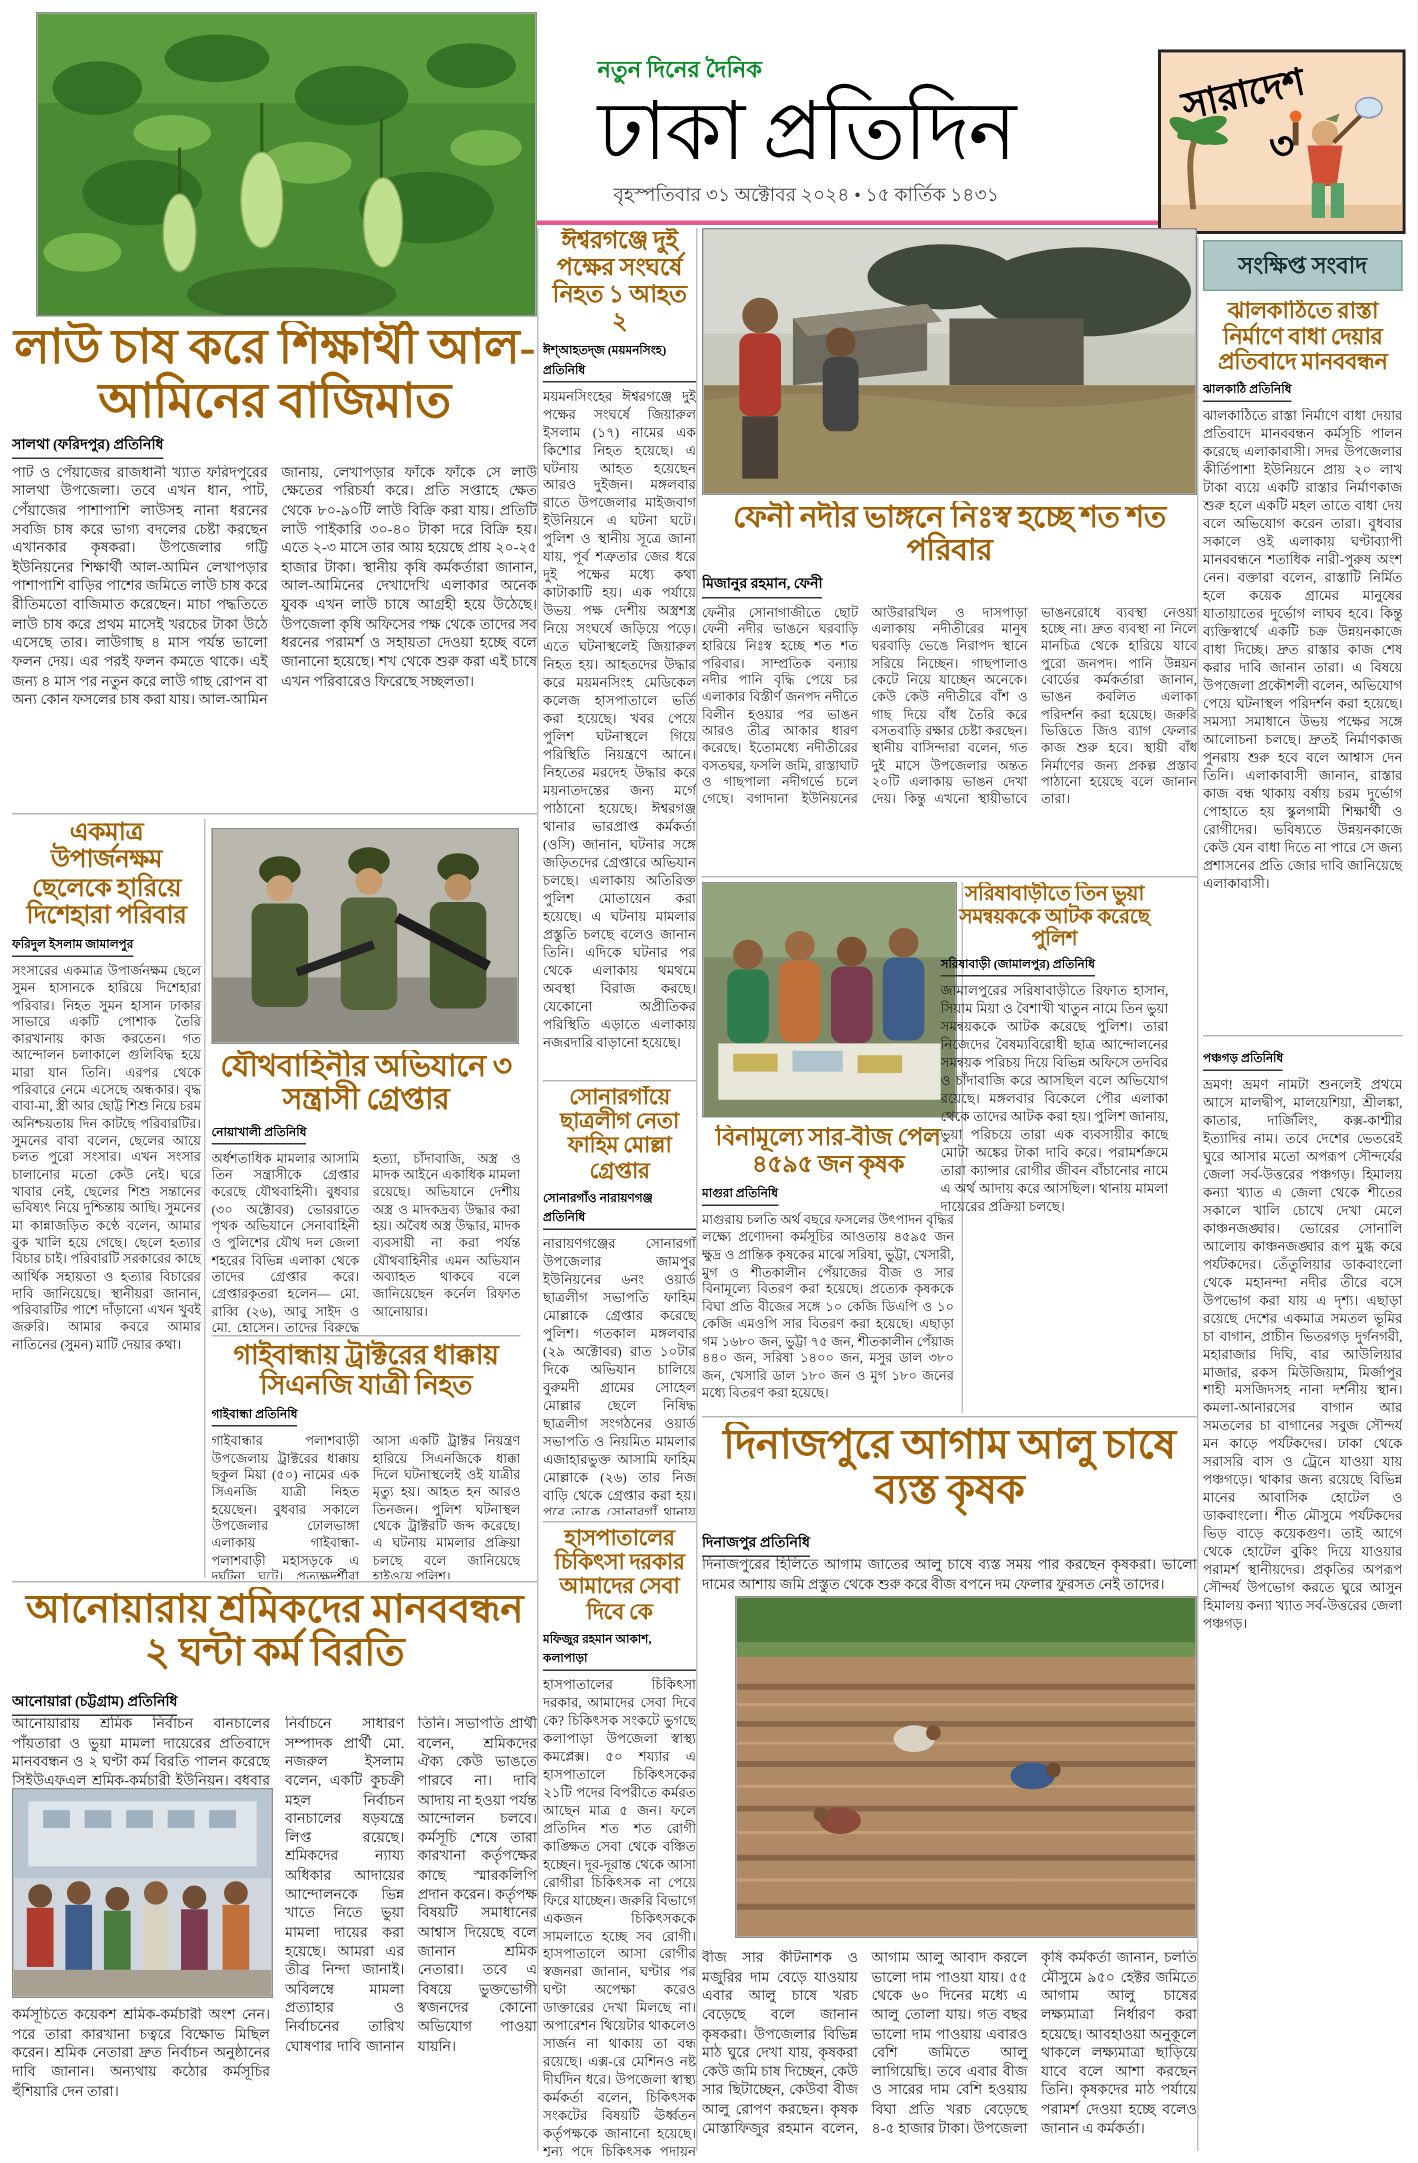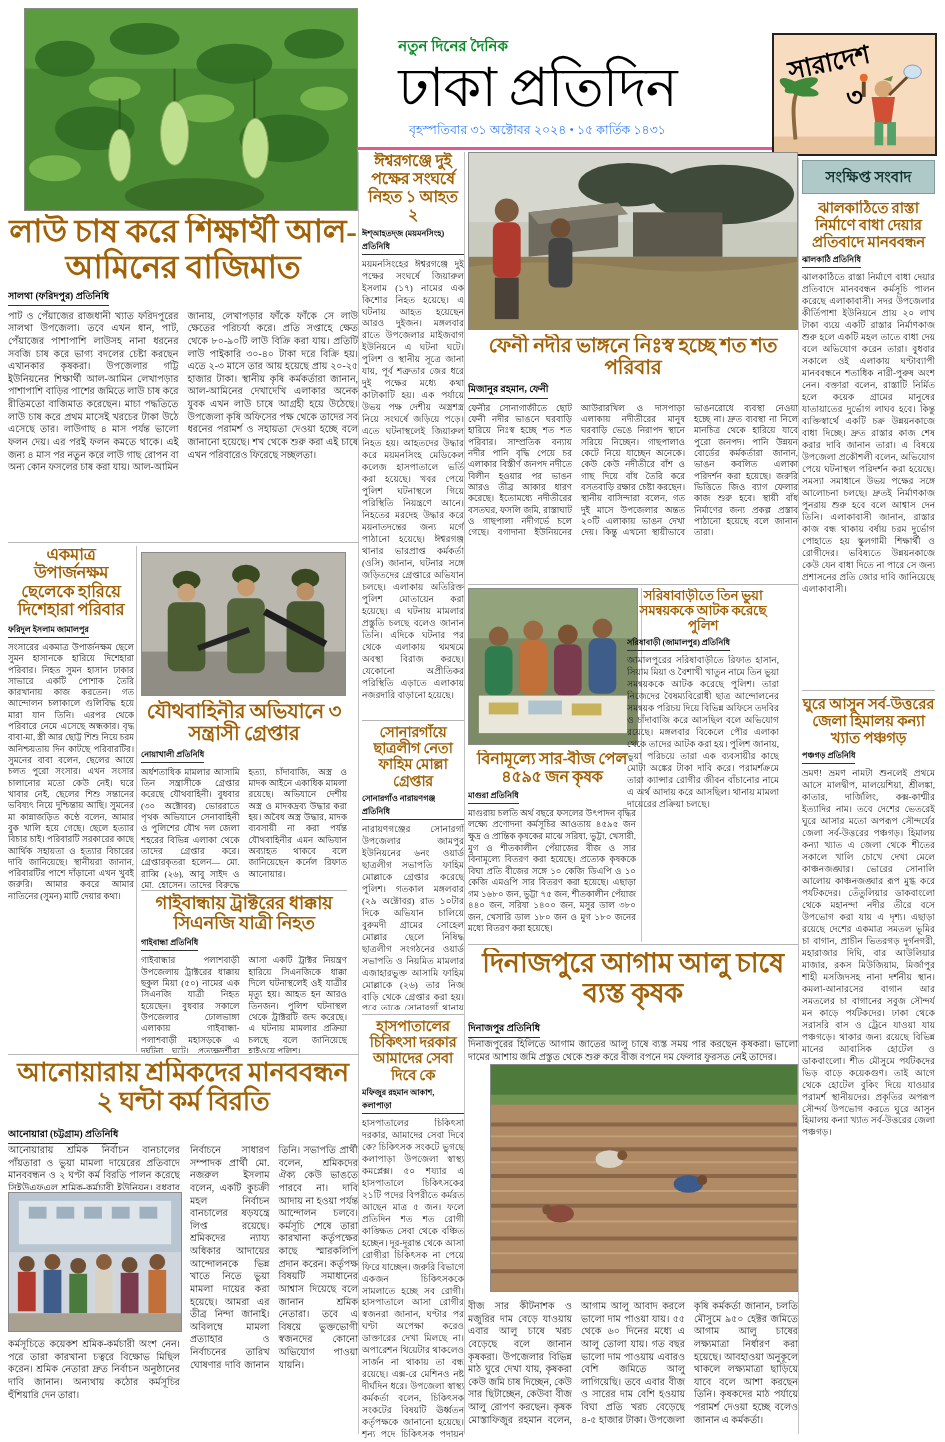--- a/index.html
+++ b/index.html
@@ -17,21 +17,21 @@
   .vrule{position:absolute;width:1px;background:#c2c2c2}
   .hrule{position:absolute;height:1px;background:#b5b5b5}
   .photo{position:absolute;border:1px solid #8a8a8a;background:#ddd;overflow:hidden}
   .photo svg{display:block;width:100%;height:100%}
 
   
   #masthead{position:absolute;left:295px;top:34px;width:485px;text-align:center;overflow:hidden}
   #mast-inner{display:inline-block;text-align:left}
   #tagline{color:#0a8c28;font-size:15px;font-weight:700;margin-bottom:2px}
   #title{font-size:54px;font-weight:400;line-height:1.02;color:#000;letter-spacing:-1px}
-  #dateline{font-size:12.5px;color:#3b82f6;margin-top:5px;text-align:center}
+  #dateline{font-size:12.5px;color:#404040;margin-top:5px;text-align:center}
   #pinkrule{position:absolute;left:75px;top:147px;width:720px;height:3px;background:#e8568e}
 
   
   #corner{position:absolute;left:772px;top:33px;width:165px;height:123px;background:#f8dcc0;border:2px solid #222;overflow:hidden}
   #corner svg{position:absolute;inset:0;width:100%;height:100%}
   #corner-title{position:absolute;top:8px;left:14px;font-size:25px;font-weight:800;color:#000;transform:rotate(-12deg)}
   #corner-num{position:absolute;top:42px;left:72px;font-size:26px;font-weight:800;color:#000}
 
   
   #brief-header{position:absolute;left:802px;top:160px;width:133px;height:34px;background:#aec9c7;border:1px solid #7f9c9a;color:#12302e;font-size:15px;font-weight:700;display:flex;align-items:center;justify-content:center}
@@ -313,18 +313,17 @@
 
   <div id="brief-header">সংক্ষিপ্ত সংবাদ</div>
 
   <section class="article" style="left:802px;top:200px;width:133px;height:488px">
     <h2 class="hl" style="font-size:15px">ঝালকাঠিতে রাস্তা নির্মাণে বাধা দেয়ার প্রতিবাদে মানববন্ধন</h2>
     <div class="byline sm">ঝালকাঠি প্রতিনিধি</div>
     <div class="body" style="font-size:9px">ঝালকাঠিতে রাস্তা নির্মাণে বাধা দেয়ার প্রতিবাদে মানববন্ধন কর্মসূচি পালন করেছে এলাকাবাসী। সদর উপজেলার কীর্তিপাশা ইউনিয়নে প্রায় ২০ লাখ টাকা ব্যয়ে একটি রাস্তার নির্মাণকাজ শুরু হলে একটি মহল তাতে বাধা দেয় বলে অভিযোগ করেন তারা। বুধবার সকালে ওই এলাকায় ঘণ্টাব্যাপী মানববন্ধনে শতাধিক নারী-পুরুষ অংশ নেন। বক্তারা বলেন, রাস্তাটি নির্মিত হলে কয়েক গ্রামের মানুষের যাতায়াতের দুর্ভোগ লাঘব হবে। কিন্তু ব্যক্তিস্বার্থে একটি চক্র উন্নয়নকাজে বাধা দিচ্ছে। দ্রুত রাস্তার কাজ শেষ করার দাবি জানান তারা। এ বিষয়ে উপজেলা প্রকৌশলী বলেন, অভিযোগ পেয়ে ঘটনাস্থল পরিদর্শন করা হয়েছে। সমস্যা সমাধানে উভয় পক্ষের সঙ্গে আলোচনা চলছে। দ্রুতই নির্মাণকাজ পুনরায় শুরু হবে বলে আশ্বাস দেন তিনি। এলাকাবাসী জানান, রাস্তার কাজ বন্ধ থাকায় বর্ষায় চরম দুর্ভোগ পোহাতে হয় স্কুলগামী শিক্ষার্থী ও রোগীদের। ভবিষ্যতে উন্নয়নকাজে কেউ যেন বাধা দিতে না পারে সে জন্য প্রশাসনের প্রতি জোর দাবি জানিয়েছে এলাকাবাসী।</div>
   </section>
 
   <section class="article" style="left:802px;top:696px;width:133px;height:740px">
-    <h2 class="hl" style="font-size:15px">ঘুরে আসুন সর্ব-উত্তরের জেলা হিমালয় কন্যা খ্যাত পঞ্চগড়</h2>
     <div class="byline sm">পঞ্চগড় প্রতিনিধি</div>
     <div class="body" style="font-size:9px">ভ্রমণ! ভ্রমণ নামটা শুনলেই প্রথমে আসে মালদ্বীপ, মালয়েশিয়া, শ্রীলঙ্কা, কাতার, দার্জিলিং, কক্স-কাশ্মীর ইত্যাদির নাম। তবে দেশের ভেতরেই ঘুরে আসার মতো অপরূপ সৌন্দর্যের জেলা সর্ব-উত্তরের পঞ্চগড়। হিমালয় কন্যা খ্যাত এ জেলা থেকে শীতের সকালে খালি চোখে দেখা মেলে কাঞ্চনজঙ্ঘার। ভোরের সোনালি আলোয় কাঞ্চনজঙ্ঘার রূপ মুগ্ধ করে পর্যটকদের। তেঁতুলিয়ার ডাকবাংলো থেকে মহানন্দা নদীর তীরে বসে উপভোগ করা যায় এ দৃশ্য। এছাড়া রয়েছে দেশের একমাত্র সমতল ভূমির চা বাগান, প্রাচীন ভিতরগড় দুর্গনগরী, মহারাজার দিঘি, বার আউলিয়ার মাজার, রকস মিউজিয়াম, মির্জাপুর শাহী মসজিদসহ নানা দর্শনীয় স্থান। কমলা-আনারসের বাগান আর সমতলের চা বাগানের সবুজ সৌন্দর্য মন কাড়ে পর্যটকদের। ঢাকা থেকে সরাসরি বাস ও ট্রেনে যাওয়া যায় পঞ্চগড়ে। থাকার জন্য রয়েছে বিভিন্ন মানের আবাসিক হোটেল ও ডাকবাংলো। শীত মৌসুমে পর্যটকদের ভিড় বাড়ে কয়েকগুণ। তাই আগে থেকে হোটেল বুকিং দিয়ে যাওয়ার পরামর্শ স্থানীয়দের। প্রকৃতির অপরূপ সৌন্দর্য উপভোগ করতে ঘুরে আসুন হিমালয় কন্যা খ্যাত সর্ব-উত্তরের জেলা পঞ্চগড়।</div>
   </section>
 
 </div>
 
 </body></html>

